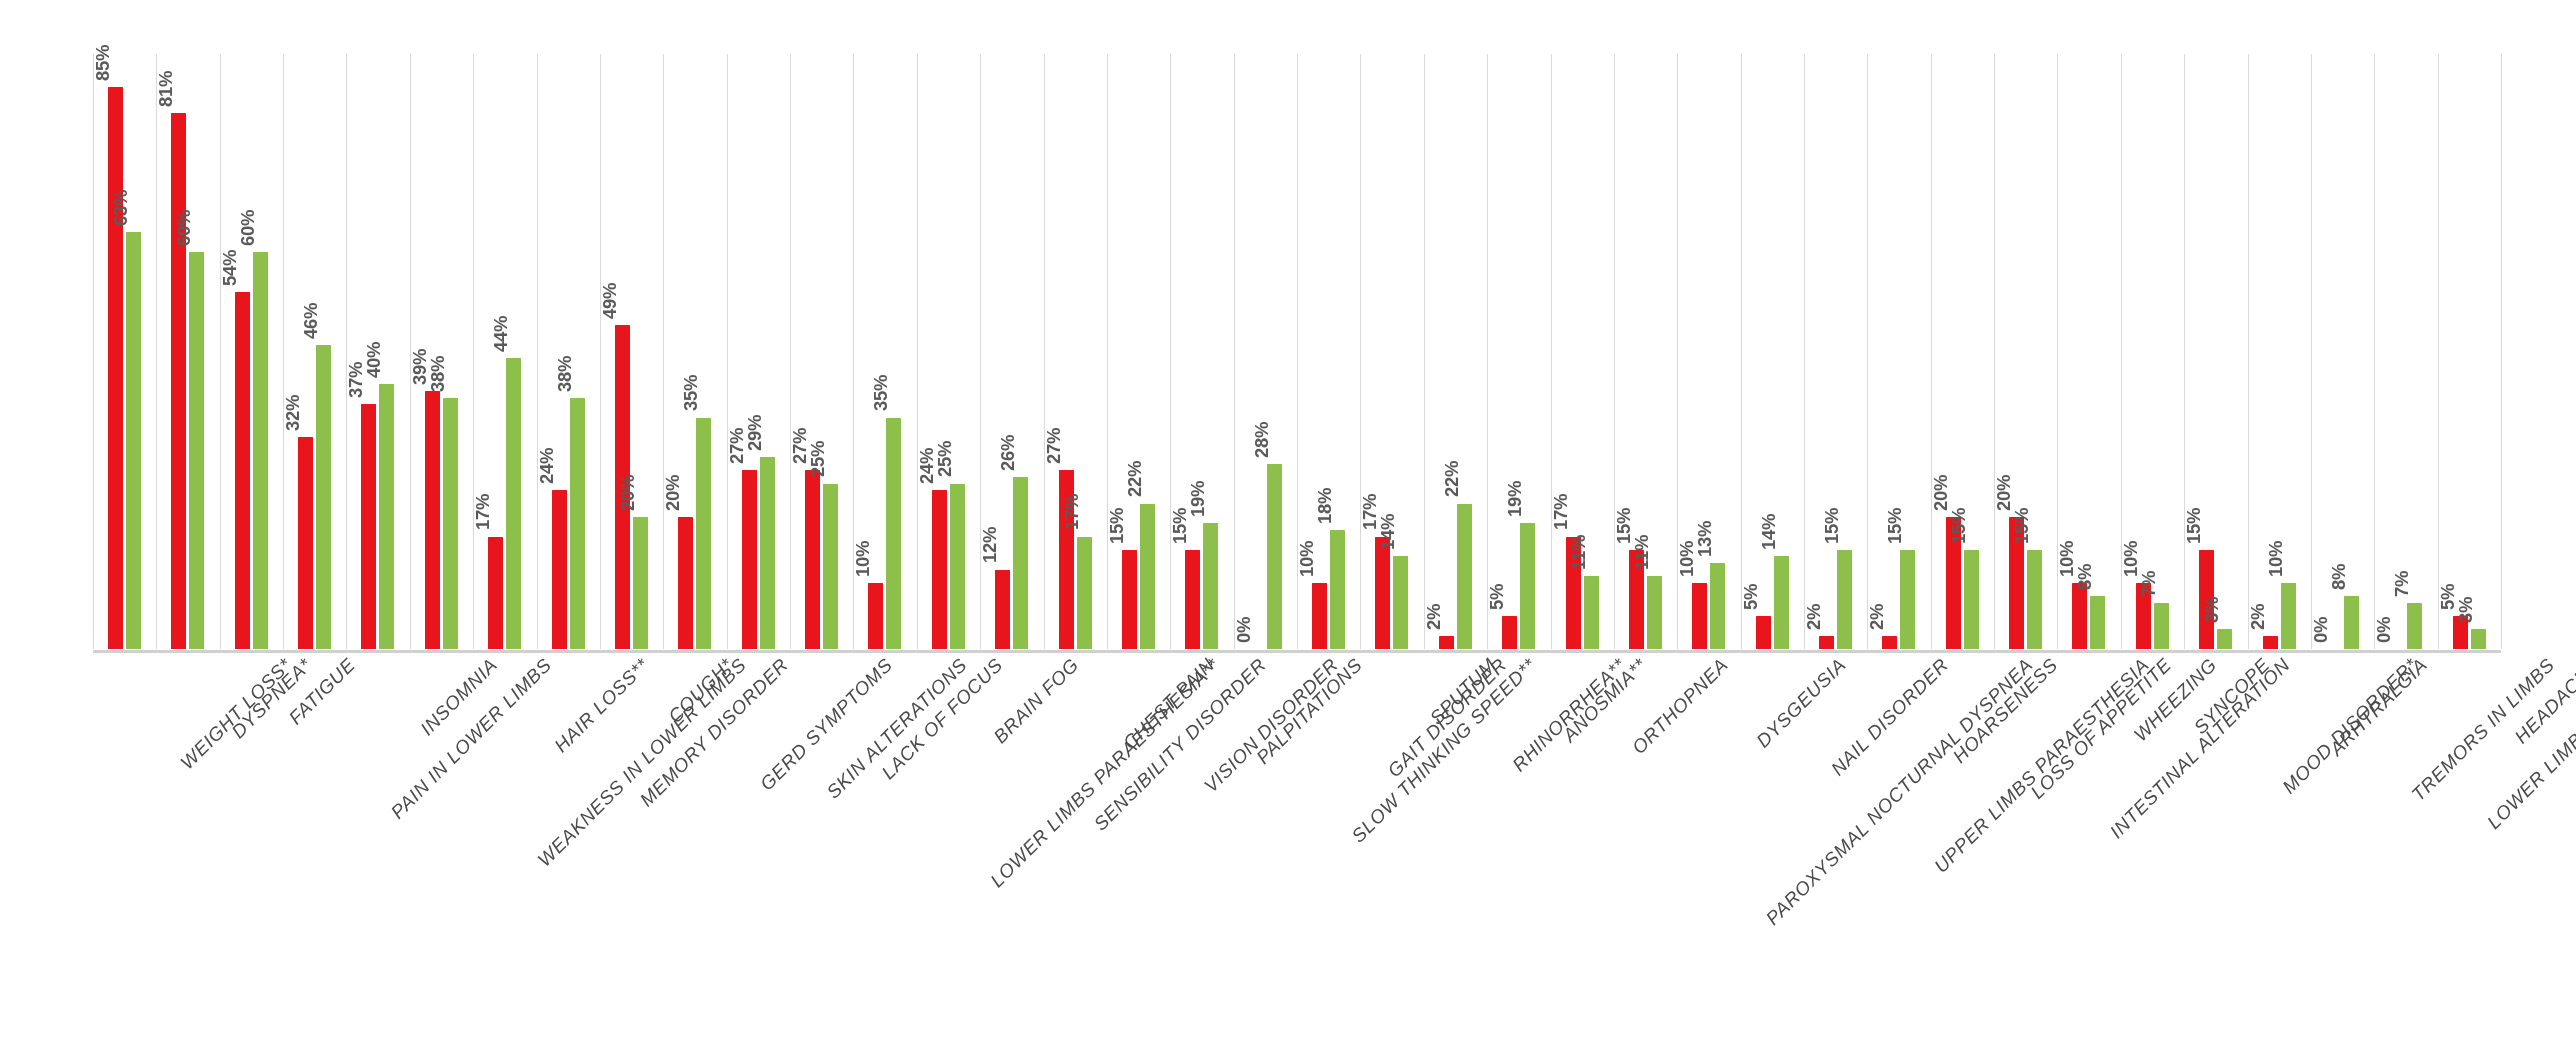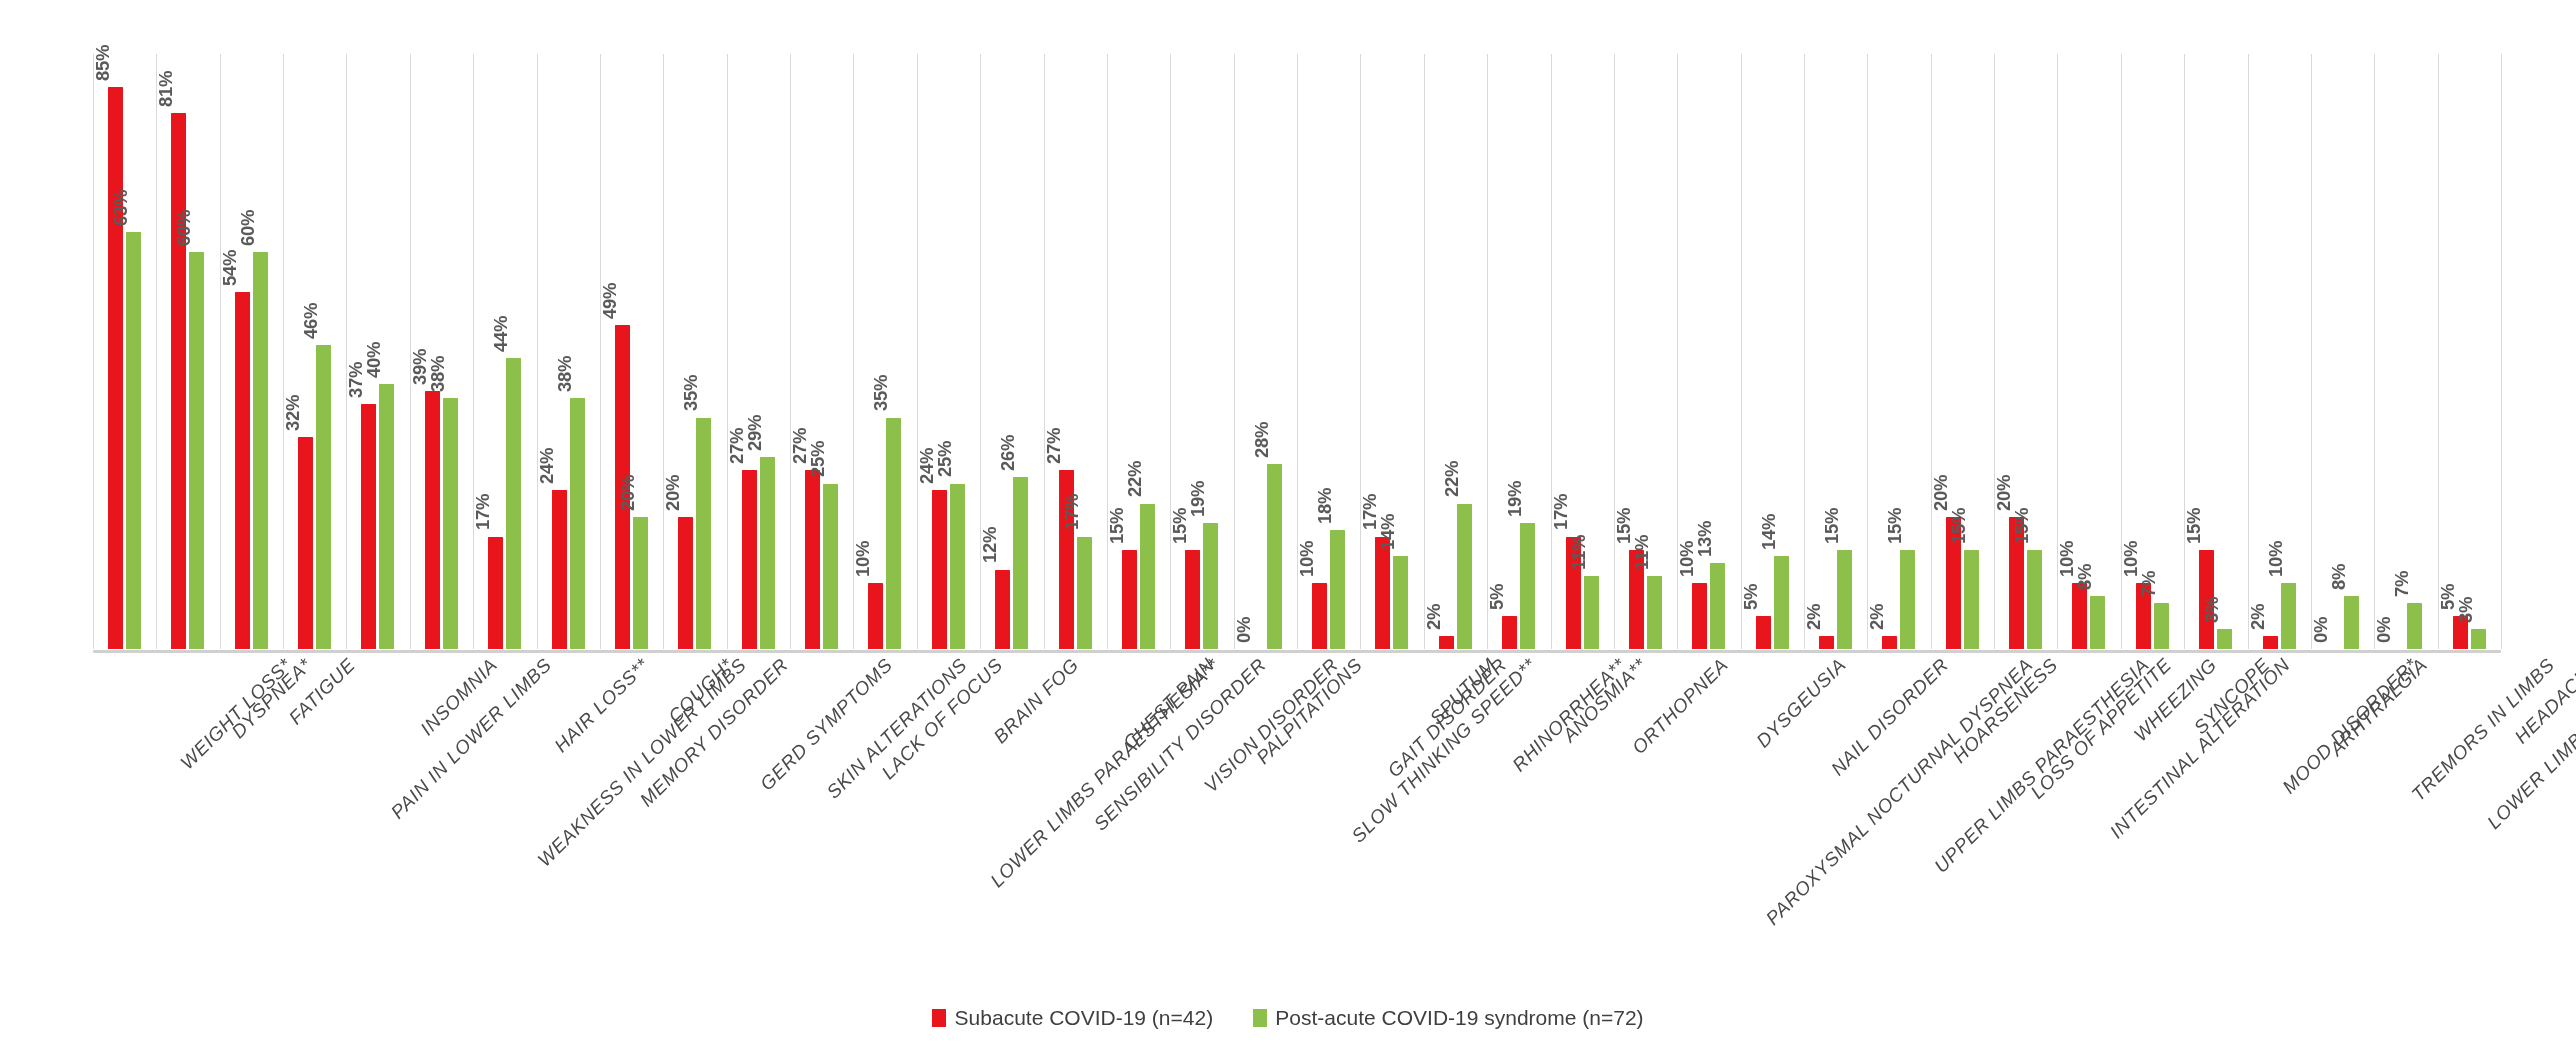--- a/index.html
+++ b/index.html
@@ -576,25 +576,15 @@
       <div class="cat-label" style="left: 1941px;">INTESTINAL ALTERATION</div>
       <div class="cat-label" style="left: 2005px;">WHEEZING</div>
       <div class="cat-label" style="left: 2068px;">SYNCOPE</div>
       <div class="cat-label" style="left: 2132px;">MOOD DISORDER*</div>
       <div class="cat-label" style="left: 2195px;">ARHTRALGIA</div>
       <div class="cat-label" style="left: 2258px;">TREMORS IN LIMBS</div>
       <div class="cat-label" style="left: 2322px;">LOWER LIMBS OEDEMA</div>
       <div class="cat-label" style="left: 2385px;">HEADACHE</div>
     </div>
 
-  <div id="legend">
-      <div class="legend-item">
-        <span class="legend-swatch red" style="background: rgb(232, 22, 28);"></span>
-        <span class="legend-text">Subacute COVID-19 (n=42)</span>
-      </div>
-      <div class="legend-item">
-        <span class="legend-swatch green" style="background: rgb(140, 192, 74);"></span>
-        <span class="legend-text">Post-acute COVID-19 syndrome (n=72)</span>
-      </div>
-    </div>
 
 </div>
 
 
 </body></html>

